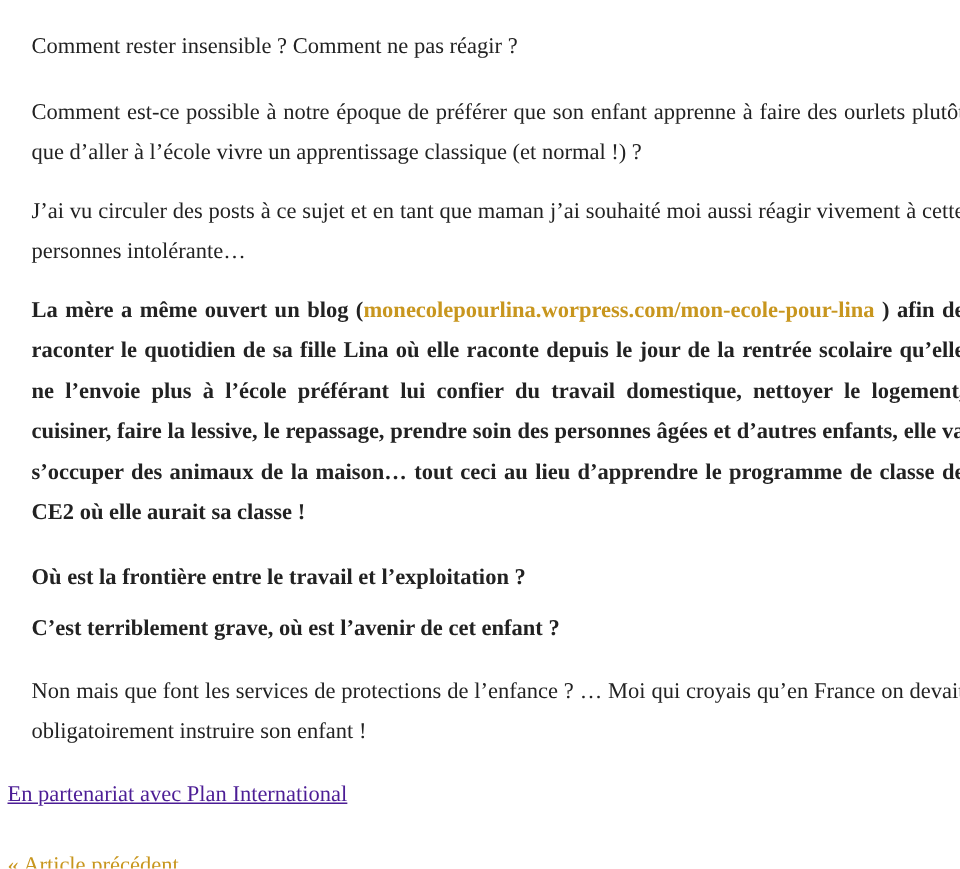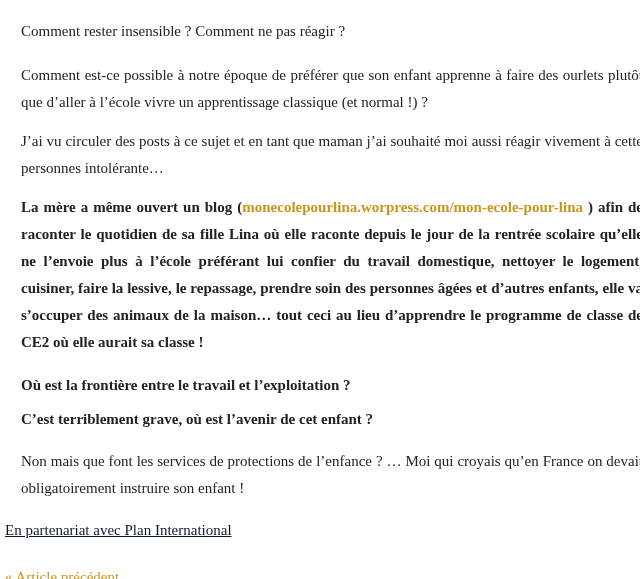--- a/index.html
+++ b/index.html
@@ -29,21 +29,21 @@
     }
     .p1 { position: absolute; top: 2px; left: 0; width: 622px; }
     .p2 { position: absolute; top: 46px; left: 0; width: 622px; font-family: Liberation Serif, serif; }
     .p3 { position: absolute; top: 112px; left: 0; width: 622px; }
     .p4 { position: absolute; top: 178px; left: 0; width: 622px; font-weight: bold; }
     .p5 { position: absolute; top: 356px; left: 0; width: 622px; font-weight: bold; }
     .p6 { position: absolute; top: 390px; left: 0; width: 622px; font-weight: bold; }
     .p7 { position: absolute; top: 432px; left: 0; width: 622px; font-weight: normal; }
     .partner {
       position: absolute; top: 517px; left: 0; width: 622px;
-      color: #0f172a;
+      color: #4c1d95;
     }
     .prev {
       position: absolute; top: 564px; left: 0;
       color: #c8961e;
     }
     a.inline-link {
       color: #c8961e;
       text-decoration: none;
     }
   </style>

